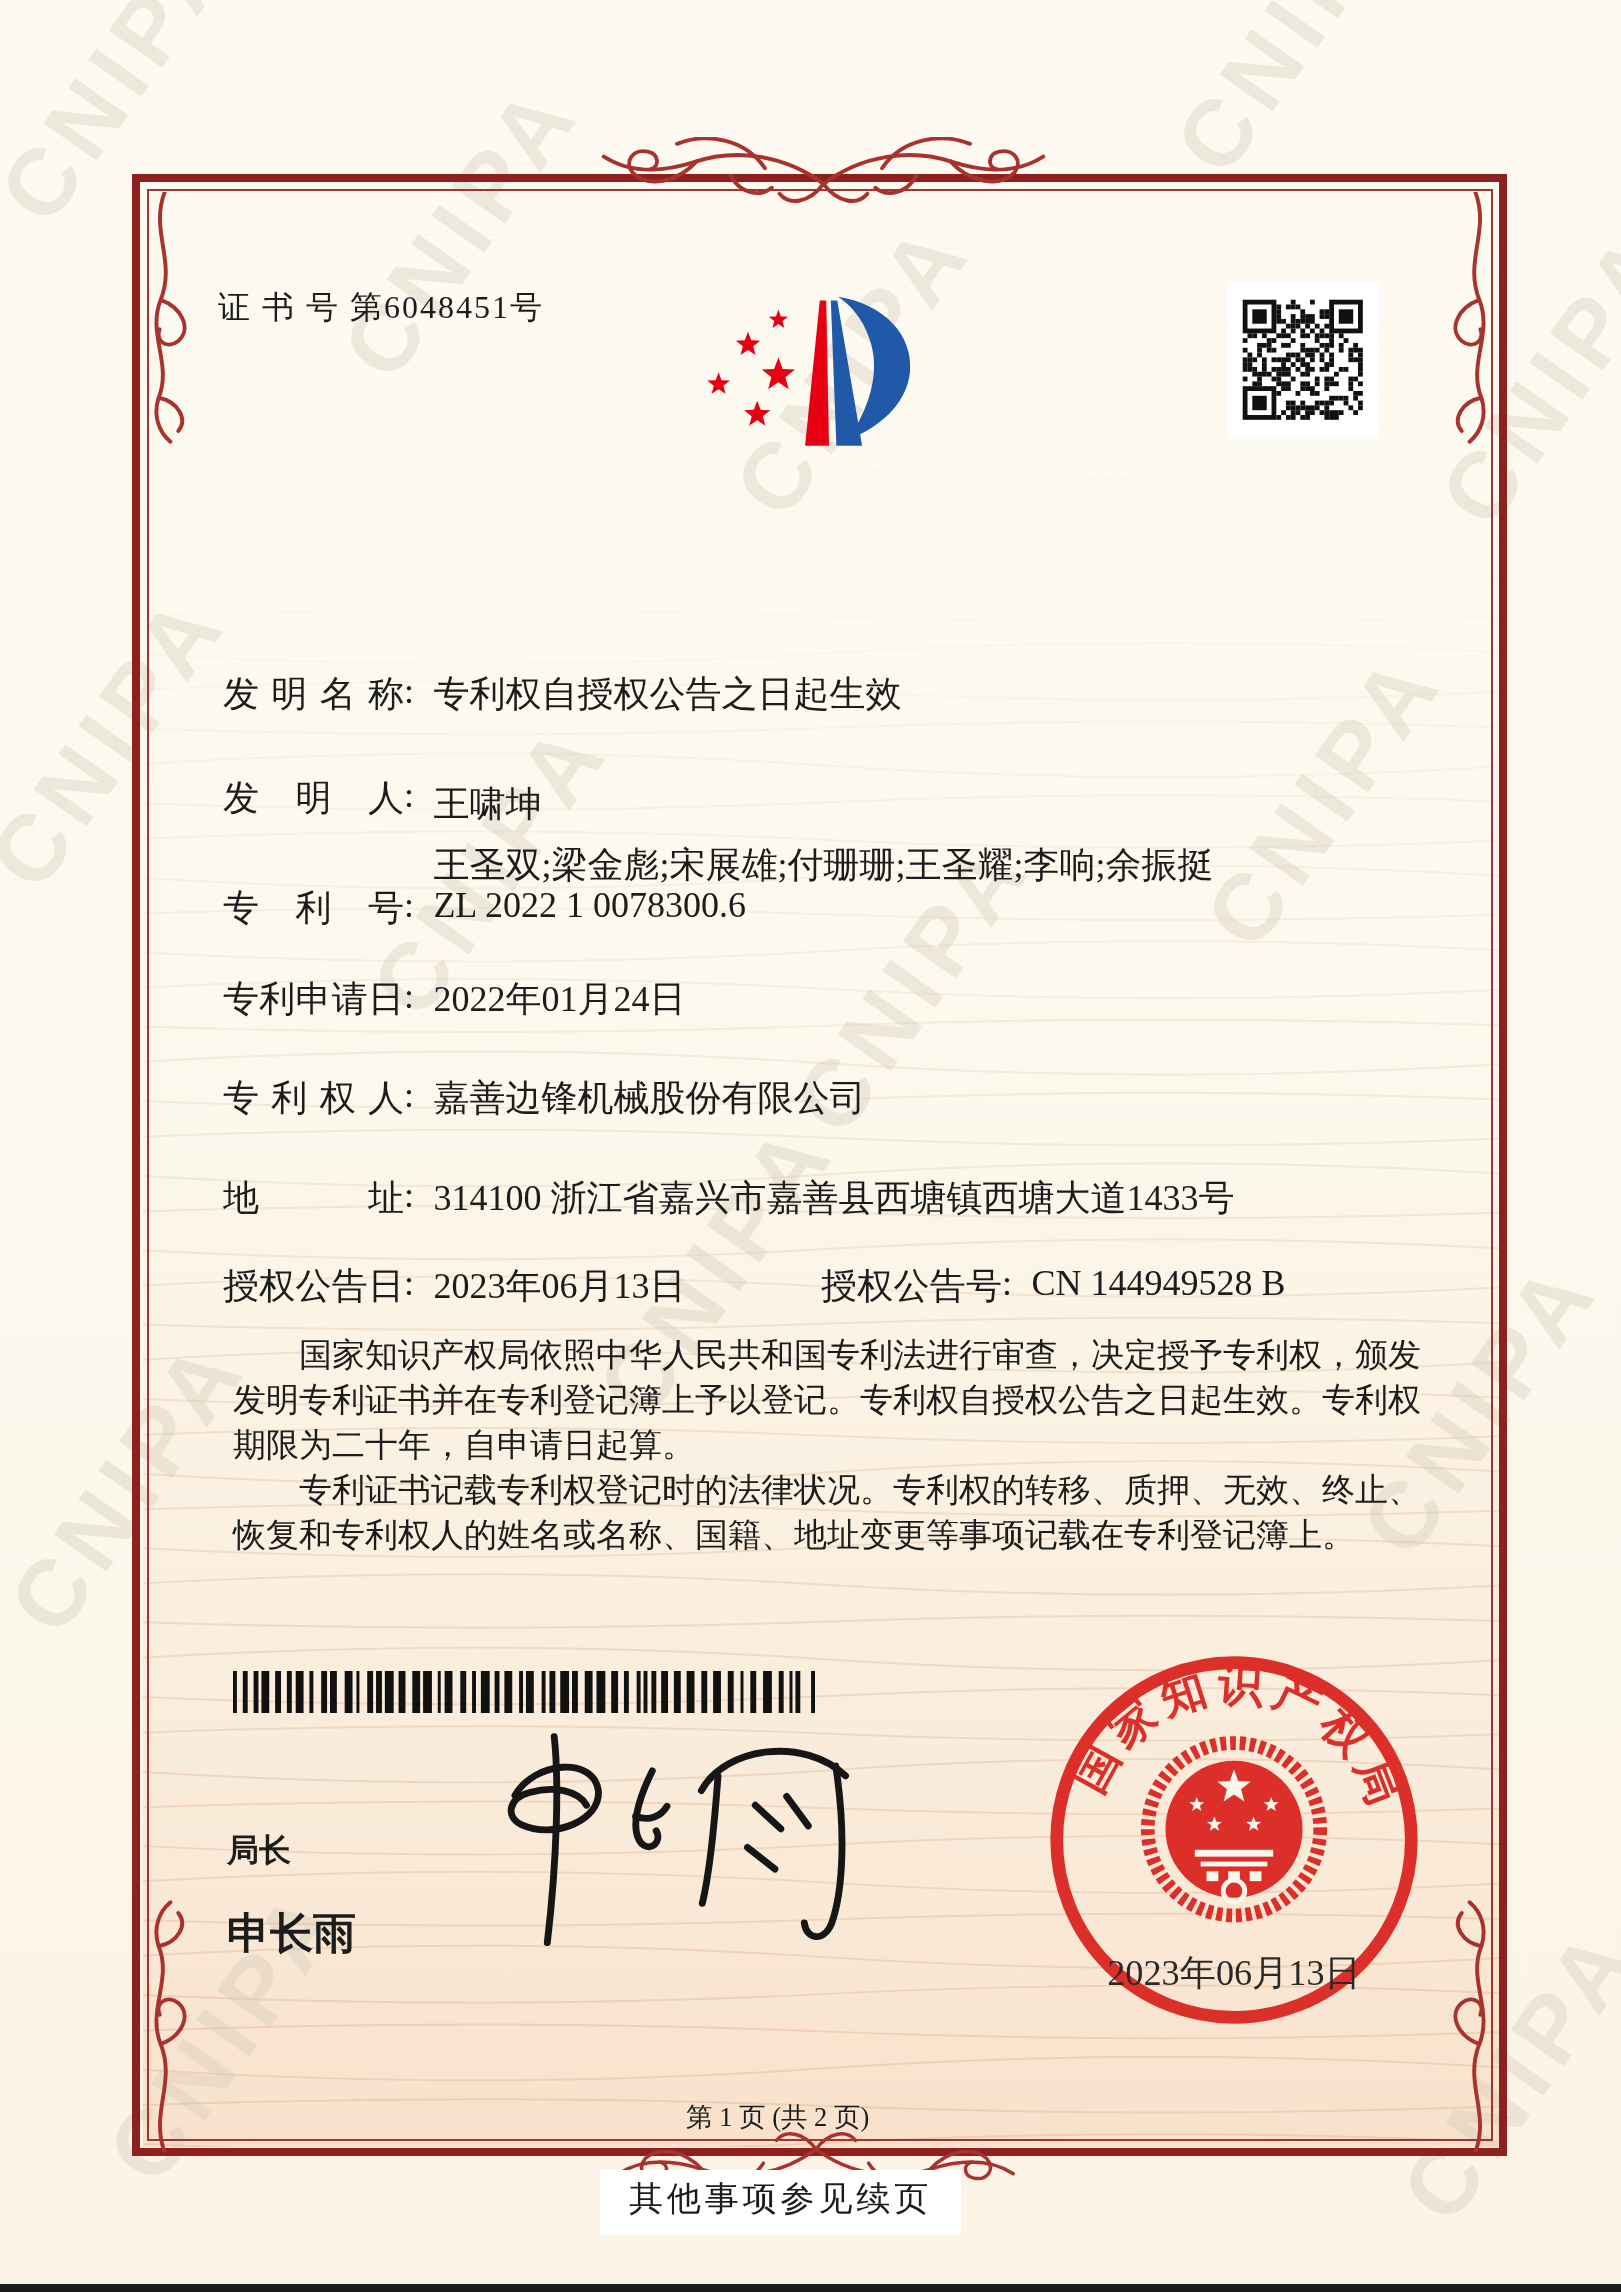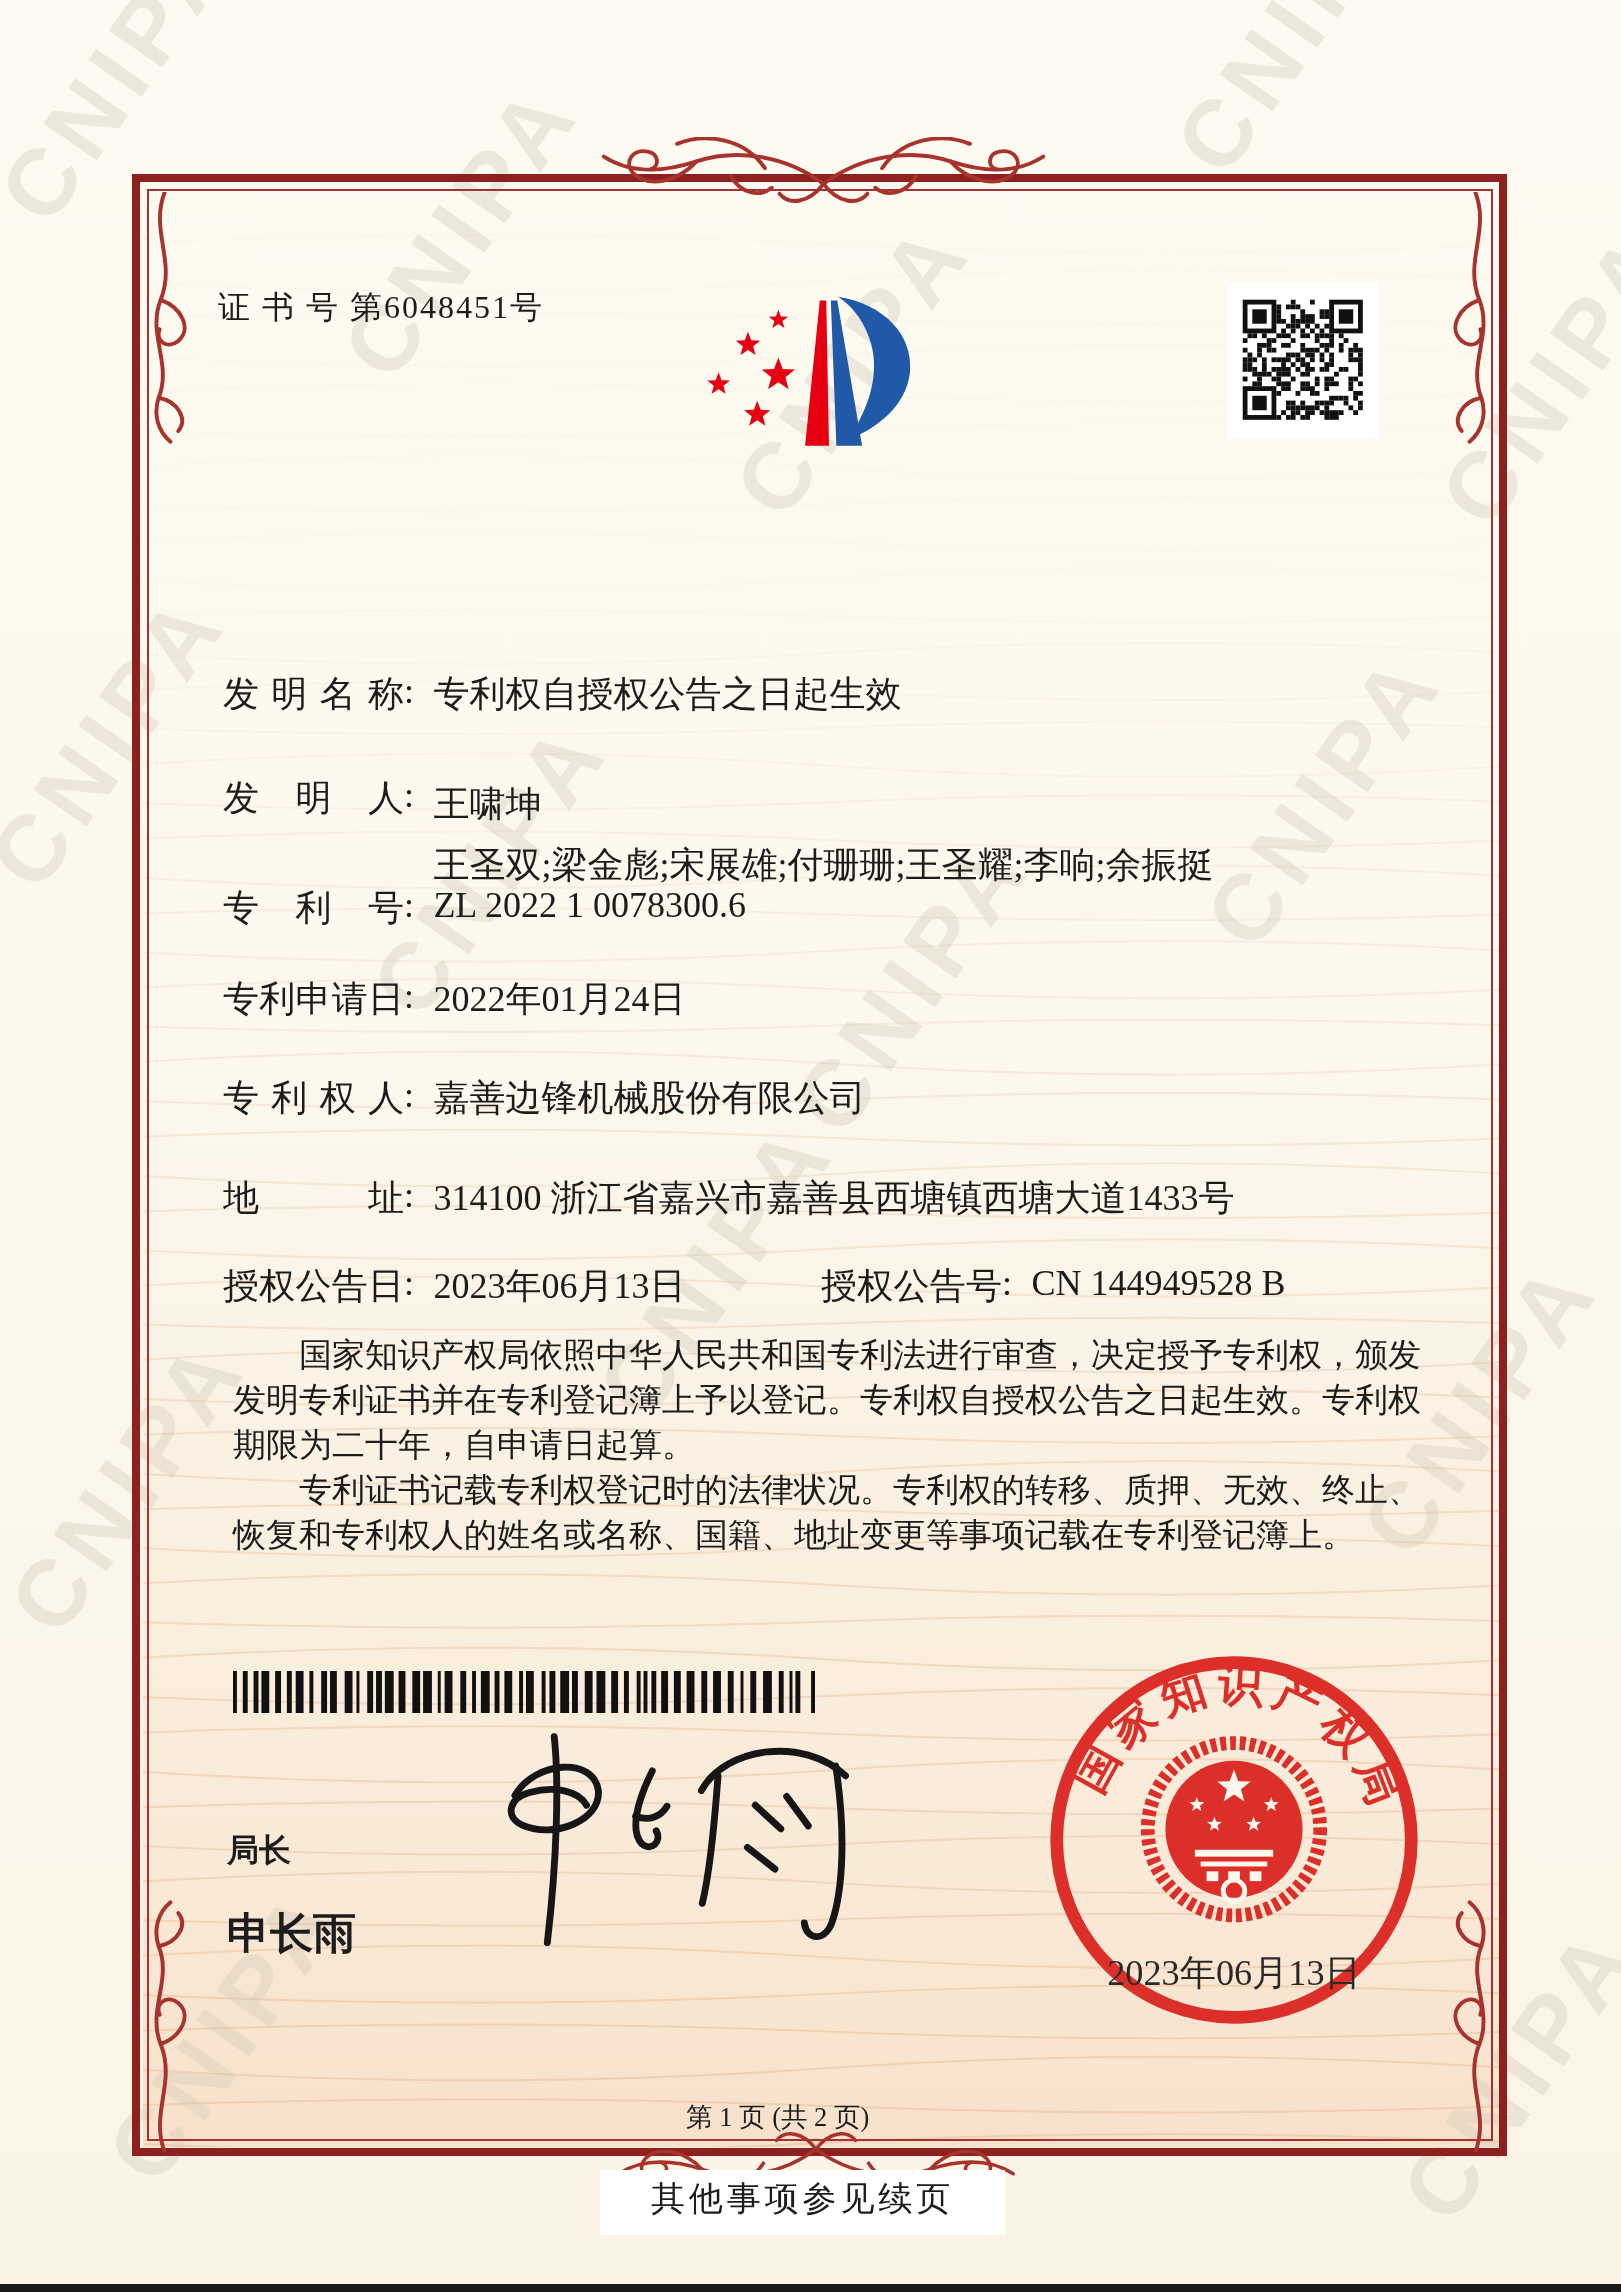--- a/index.html
+++ b/index.html
@@ -38,21 +38,21 @@
   .paras{position:absolute;left:233px;top:1333px;width:1188px;z-index:5;}
   .paras p{margin:0;font-size:33px;line-height:45px;text-align:justify;text-indent:2em;}
   .barcode{position:absolute;left:233px;top:1671px;width:582px;height:42px;z-index:5;}
   .sig-role{position:absolute;left:227px;top:1829px;font-size:32px;font-weight:700;
     font-family:"Liberation Sans","DejaVu Sans",sans-serif;z-index:5;}
   .sig-name{position:absolute;left:227px;top:1905px;font-size:43px;font-weight:700;
     font-family:"Liberation Sans","DejaVu Sans",sans-serif;z-index:5;}
   .handwriting{position:absolute;left:461px;top:1717px;width:412px;height:255px;z-index:5;}
   .seal{position:absolute;left:1042px;top:1648px;width:384px;height:384px;z-index:6;opacity:.94;}
   .footer{position:absolute;left:686px;top:2099px;font-size:26.5px;z-index:5;}
-  .note-box{position:absolute;left:600px;top:2170px;width:405px;height:65px;background:#ffffff;z-index:5;
+  .note-box{position:absolute;left:600px;top:2170px;width:361px;height:65px;background:#ffffff;z-index:5;
     display:flex;align-items:flex-start;justify-content:center;}
   .note-box span{font-size:34px;letter-spacing:3.9px;margin-top:5.9px;}
   .page-edge{position:absolute;left:0;bottom:0;width:100%;height:8.8px;background:#1b1b1b;z-index:7;}
 </style>
 </head>
 <body>
 
 <div class="page">
 
   <div class="guilloche">

